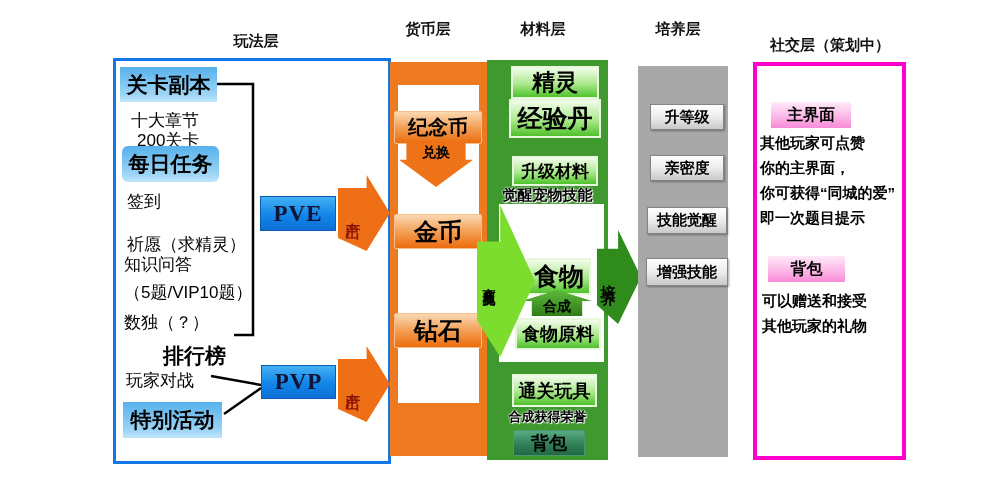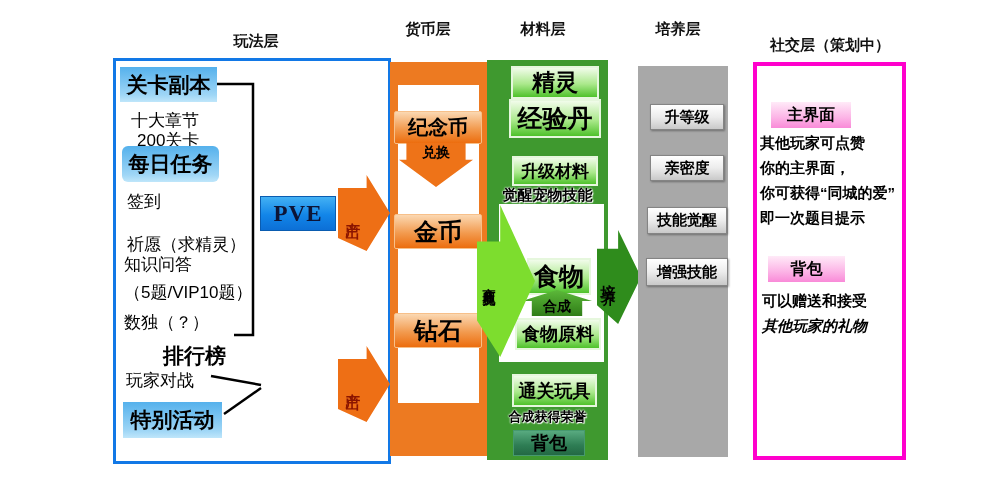--- a/index.html
+++ b/index.html
@@ -81,20 +81,21 @@
   <div class="abs txt" style="left:126px;top:369px;">玩家对战</div>
   <div class="abs hl-blue ctr" style="left:123px;top:402px;width:99px;height:36px;">特别活动</div>
 
   <svg class="abs lines" width="1000" height="492" style="left:0;top:0;">
     <path d="M217 84 H253 V335 H234" fill="none" stroke="#000" stroke-width="2.5"></path>
     <path d="M211 376 L261 385" fill="none" stroke="#000" stroke-width="2.5"></path>
     <path d="M224 414 L261 388" fill="none" stroke="#000" stroke-width="2.5"></path>
   </svg>
 
   <div class="abs btn-blue ctr" style="left:260px;top:196px;width:74px;height:33px;">PVE</div>
+  <div class="abs btn-blue ctr" style="left:261px;top:365px;width:73px;height:32px;">PVP</div>
 
   <div class="abs arrow-right-orange" style="left:338px;top:175px;width:52px;height:76px;">
     <span class="abs vtxt produce-txt ctr" style="left:0;top:0;width:55%;height:100%;">产出</span>
   </div>
   <div class="abs arrow-right-orange" style="left:338px;top:346px;width:52px;height:76px;">
     <span class="abs vtxt produce-txt ctr" style="left:0;top:0;width:55%;height:100%;">产出</span>
   </div>
 
   <div class="abs cur-col" style="left:390px;top:62px;width:97px;height:394px;">
     <div class="abs cur-inner" style="left:8px;top:23px;width:81px;height:318px;"></div>
@@ -139,15 +140,15 @@
   <div class="abs silver-box ctr" style="left:647px;top:207px;width:78px;height:25px;">技能觉醒</div>
 
   <div class="abs soc-box" style="left:753px;top:62px;width:145px;height:390px;"></div>
   <div class="abs pink-box ctr" style="left:771px;top:102px;width:80px;height:26px;">主界面</div>
   <div class="abs soc-line" style="left:760px;top:134px;">其他玩家可点赞</div>
   <div class="abs soc-line" style="left:760px;top:159px;">你的主界面，</div>
   <div class="abs soc-line" style="left:760px;top:184px;">你可获得“同城的爱”</div>
   <div class="abs soc-line" style="left:760px;top:209px;">即一次题目提示</div>
   <div class="abs pink-box ctr" style="left:768px;top:256px;width:77px;height:26px;">背包</div>
   <div class="abs soc-line" style="left:762px;top:292px;">可以赠送和接受</div>
-  <div class="abs soc-line" style="left:762px;top:317px;font-style:italic;">其他玩家的礼物</div>
+  <div class="abs soc-line" style="left:762px;top:317px;">其他玩家的礼物</div>
 
 </div>
 
 </body></html>

